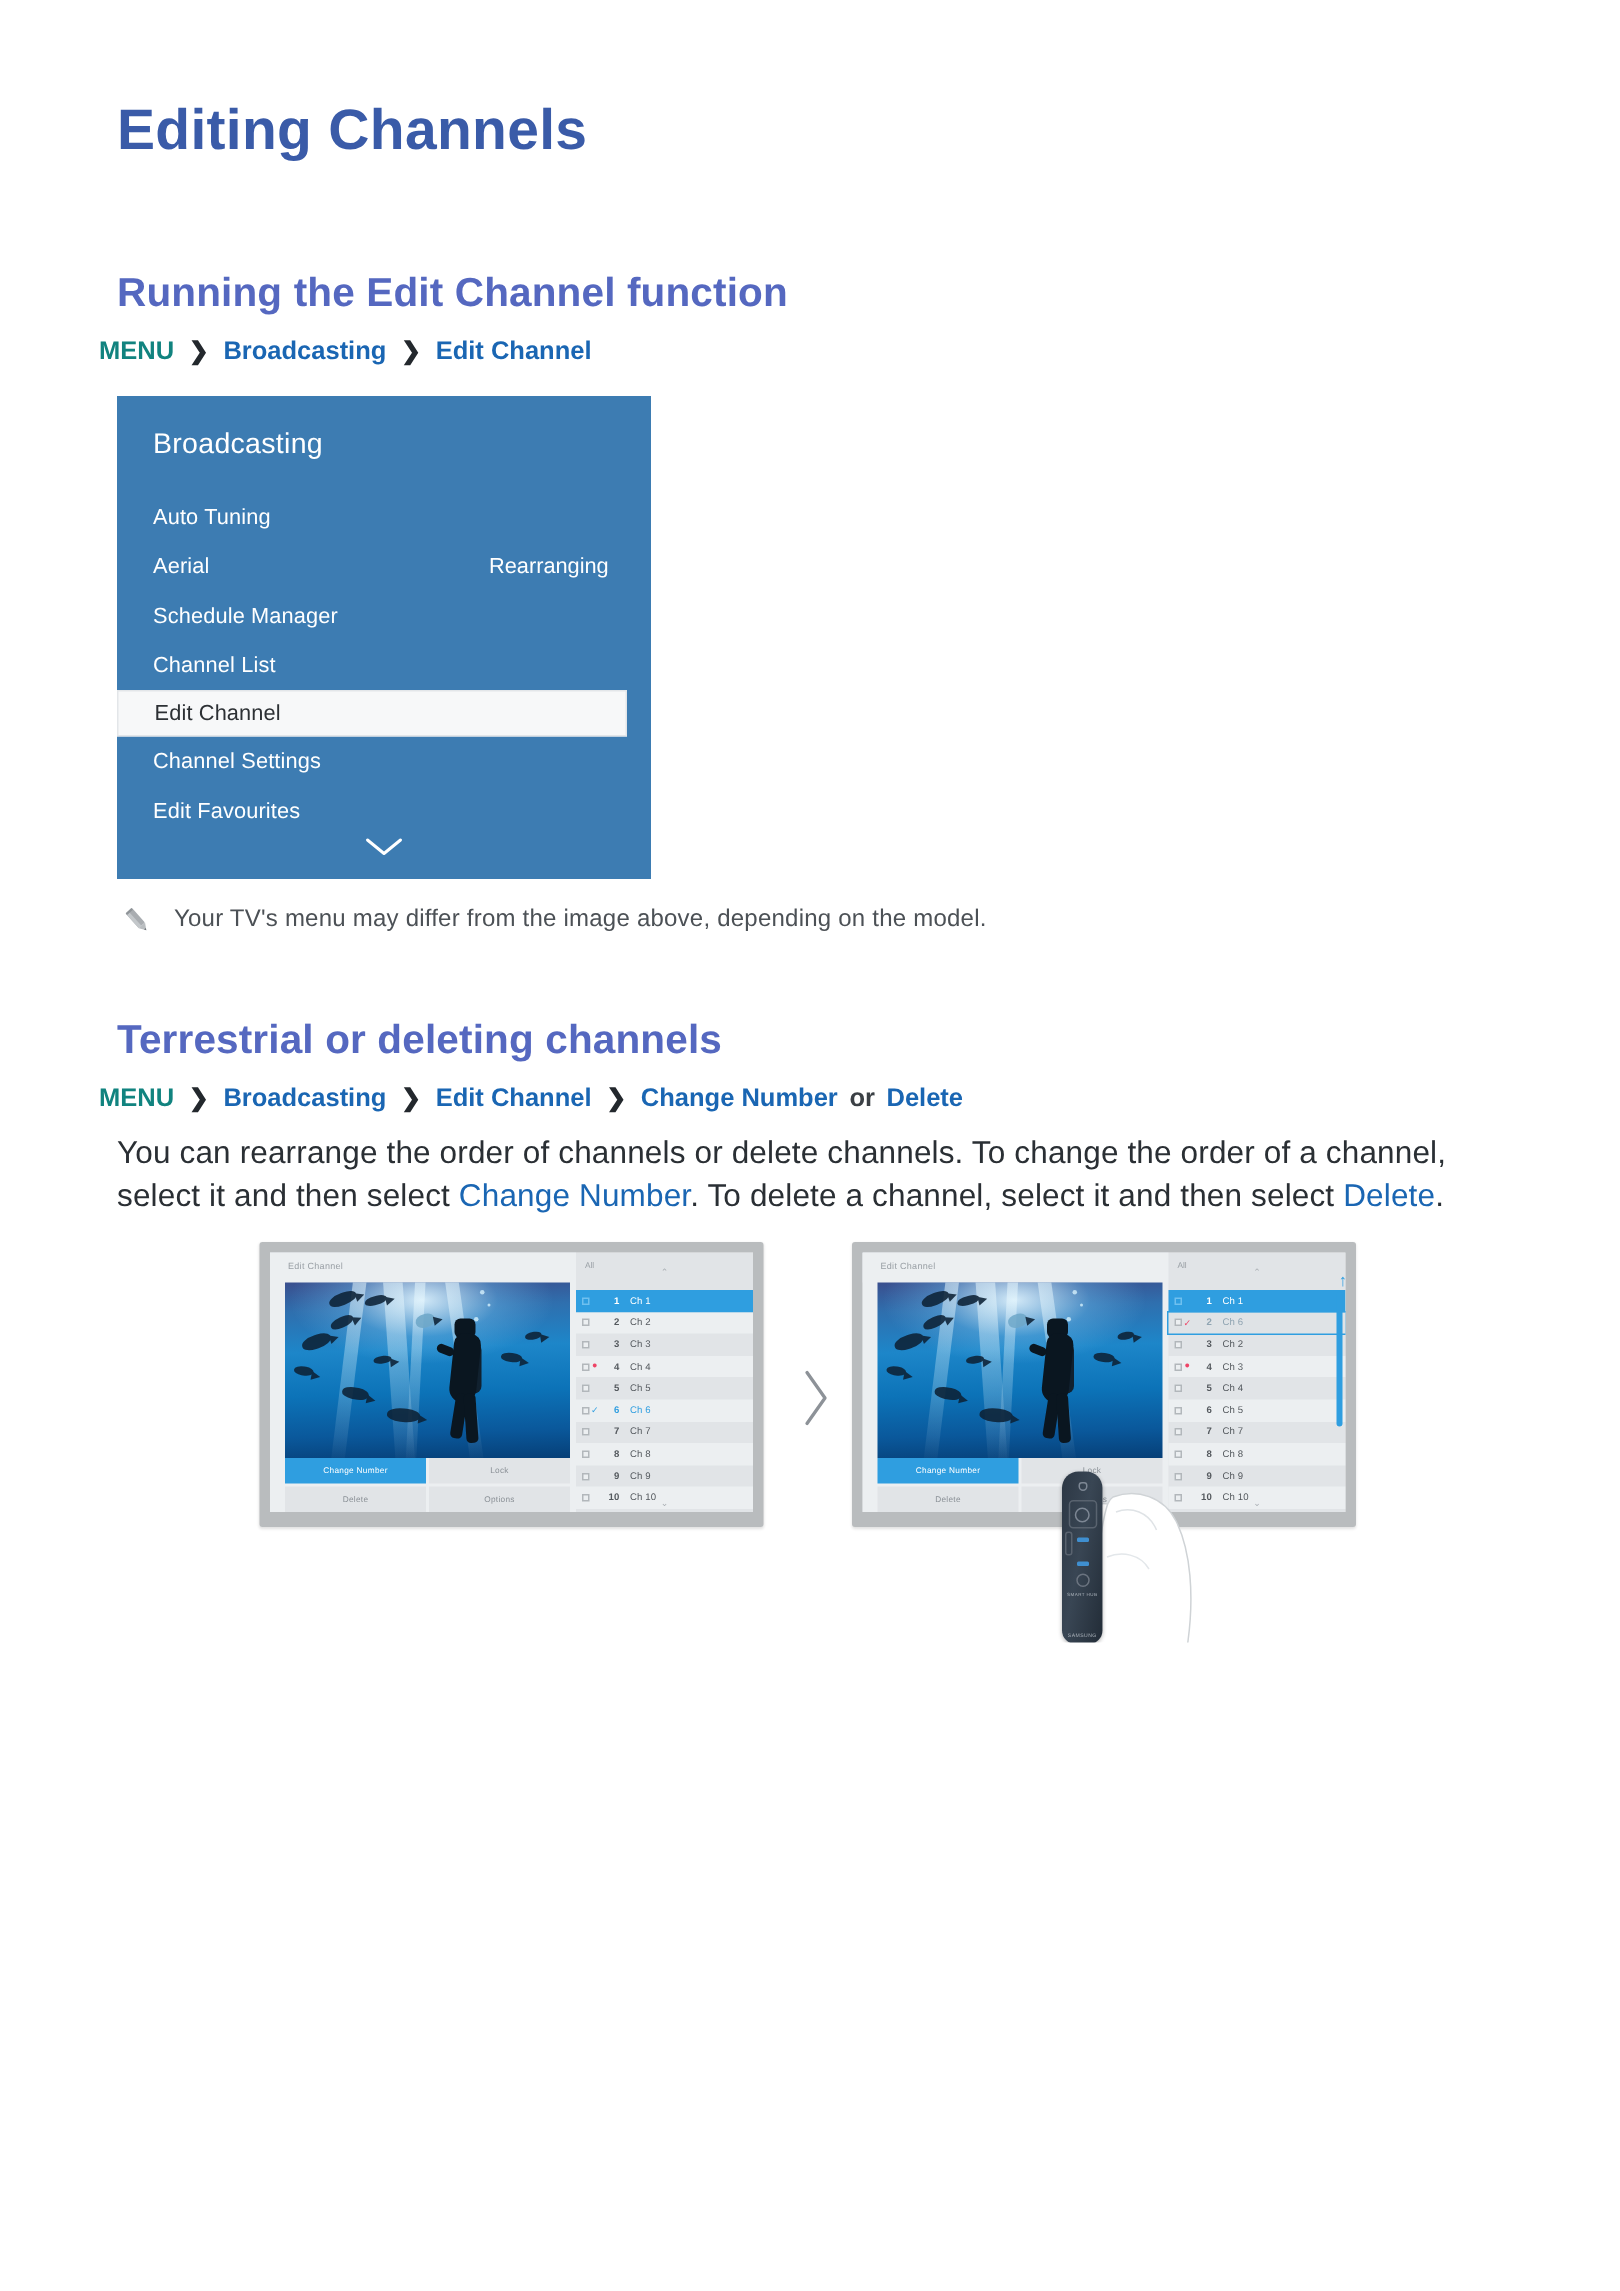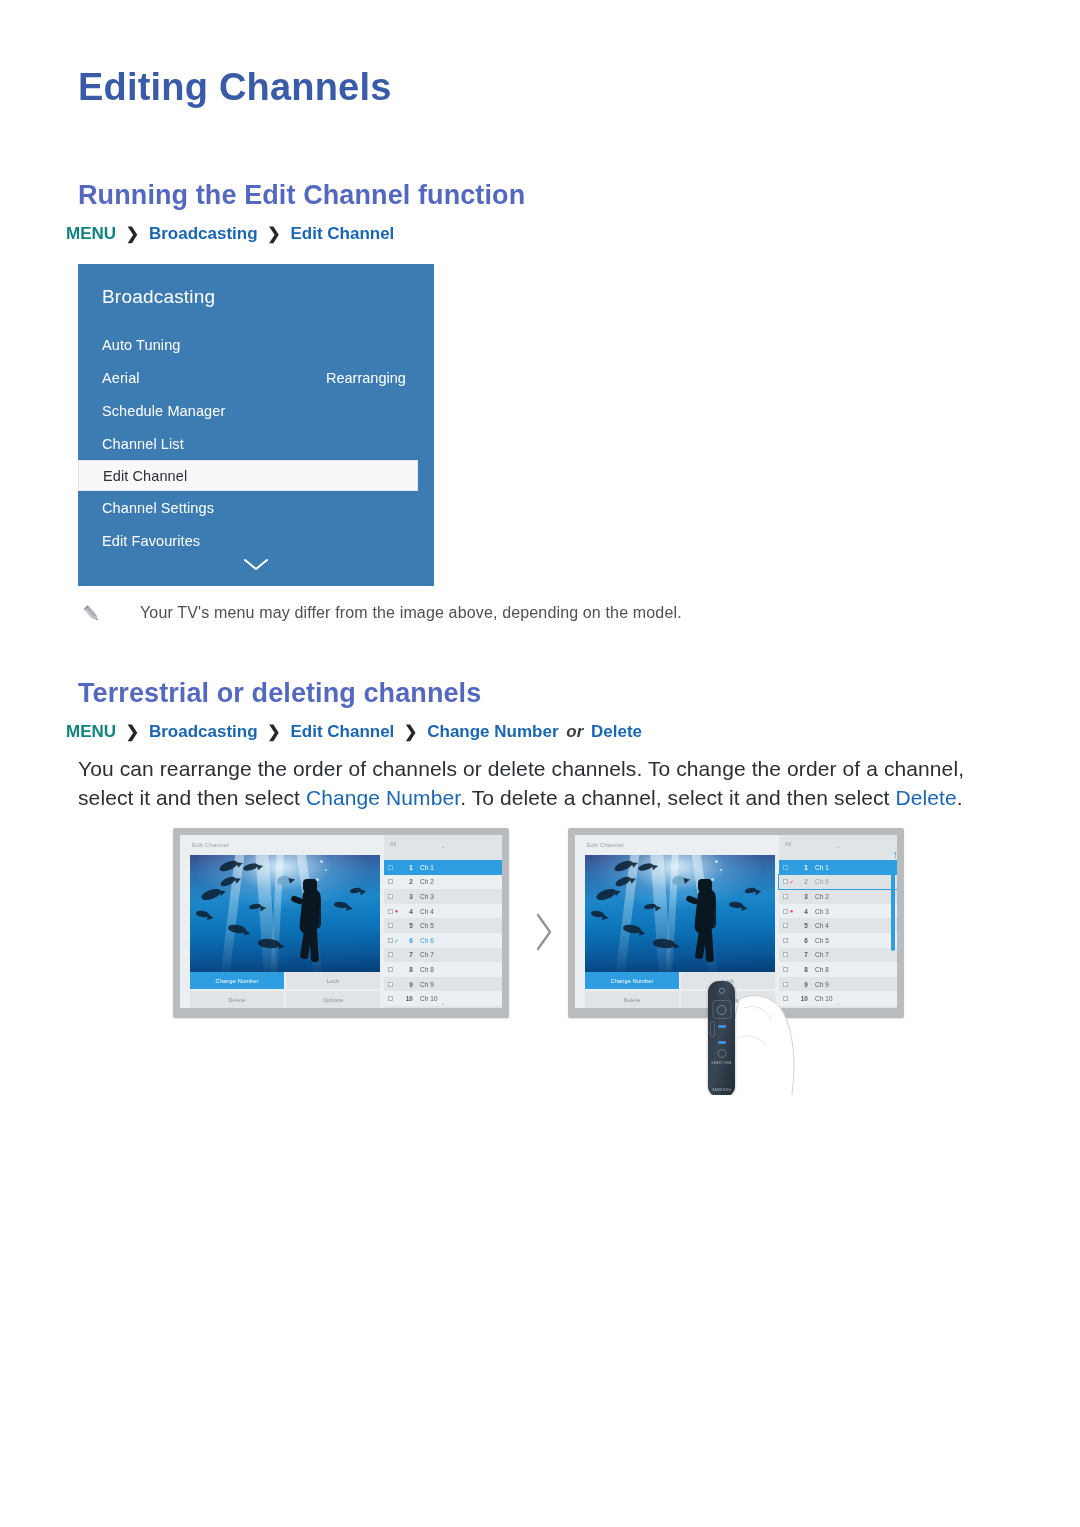--- a/index.html
+++ b/index.html
@@ -49,21 +49,21 @@
     font-size: 17px;
     font-weight: bold;
     white-space: nowrap;
   }
   .breadcrumb.b1 { top: 224px; }
   .breadcrumb.b2 { top: 722px; }
 
   .bc-menu   { color: #11837f; }
   .bc-item   { color: #1a66b3; }
   .bc-sep    { color: #23282d; padding: 0 5px; font-size: 16px; }
-  .bc-plain  { color: #3b4045; font-weight: bold; padding: 0 3px; font-style: italic; }
+  .bc-plain  { color: #3b4045; font-weight: bold; padding: 0 3px; }
 
   
   .tv-menu {
     position: absolute;
     left: 78px;
     top: 264px;
     width: 356px;
     height: 322px;
     background: #3d7cb2;
   }
@@ -120,21 +120,21 @@
   
   .note {
     position: absolute;
     left: 80px;
     top: 602px;
     display: flex;
     align-items: flex-start;
   }
   .note-icon { width: 24px; height: 24px; flex: 0 0 24px; }
   .note-text {
-    margin-left: 36px;
+    margin-left: 12px;
     font-size: 16px;
     color: #4c5156;
     line-height: 22px;
     letter-spacing: 0.15px;
   }
 
   
   .body-par {
     position: absolute;
     left: 78px;

